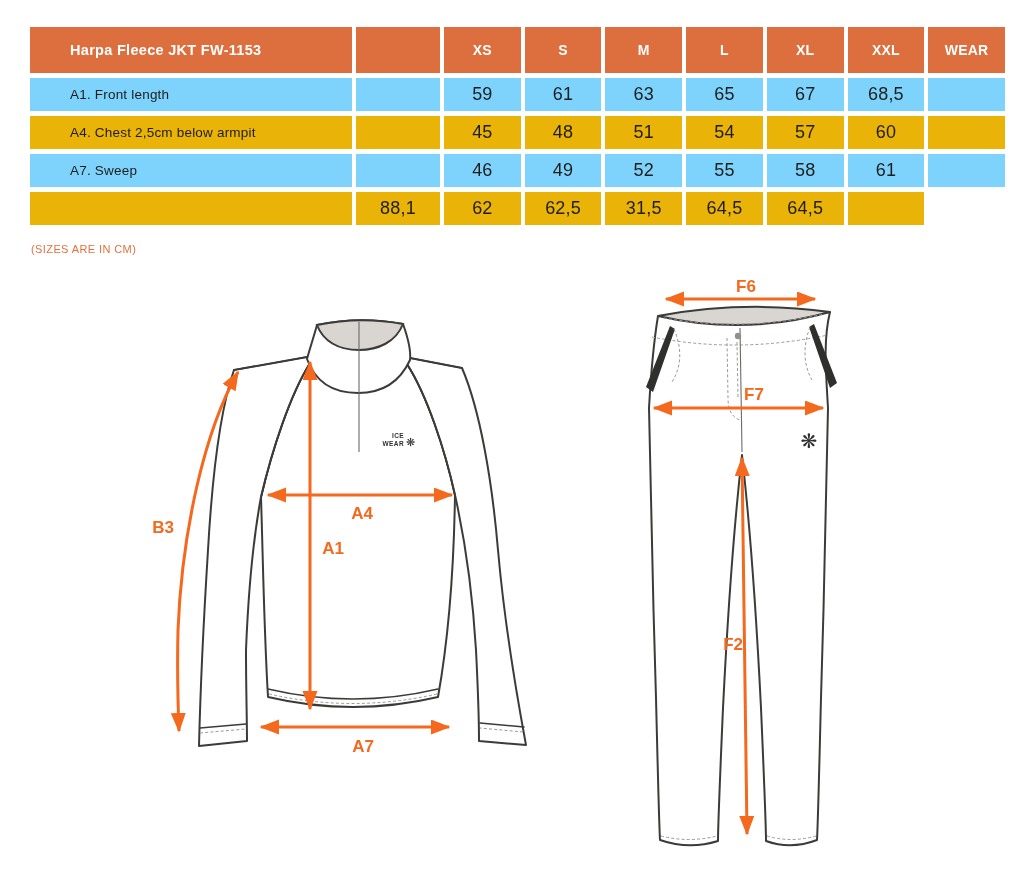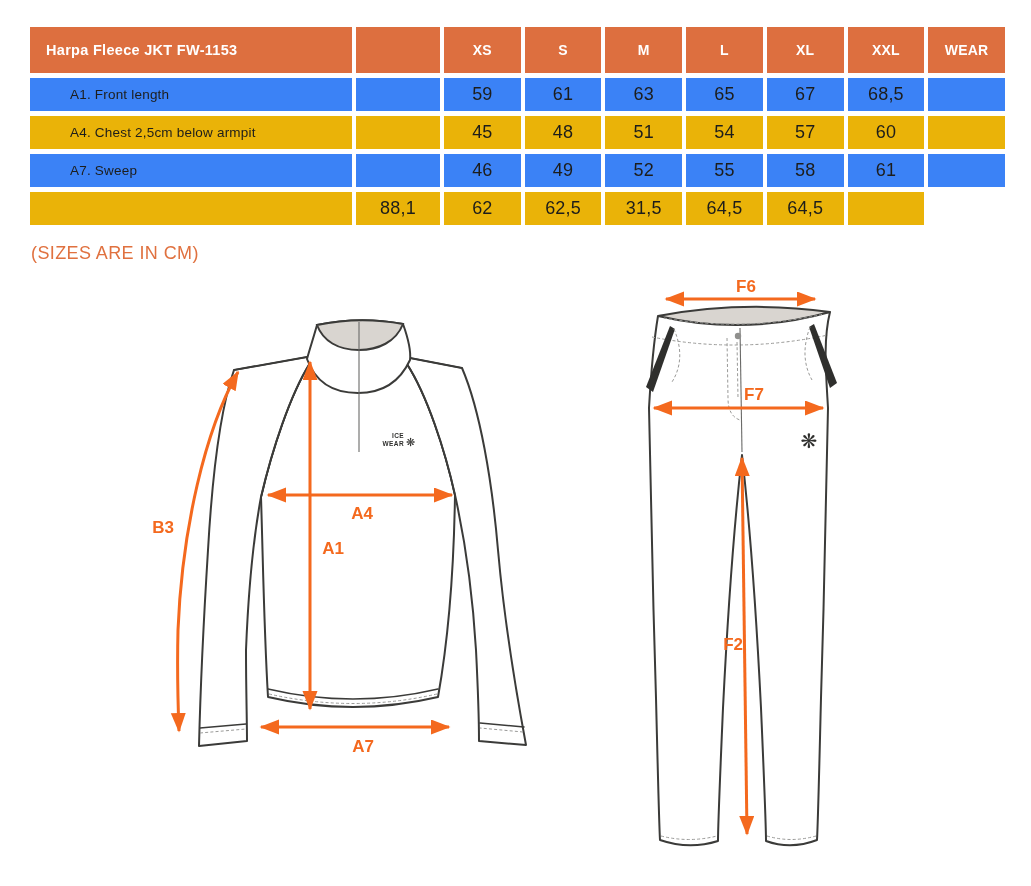--- a/index.html
+++ b/index.html
@@ -10,26 +10,26 @@
   .size-table {
     position:absolute; left:30px; top:27px; width:975px;
     display:grid;
     grid-template-columns:322px 84px repeat(7, 1fr);
     grid-template-rows:46px repeat(4, 33px);
     gap:5px 4px;
   }
   .cell { display:flex; align-items:center; justify-content:center;
           font-size:18px; color:#1D1D1B; letter-spacing:.2px; }
   .cell.th { background:#DD6F3F; color:#ffffff; font-weight:bold; font-size:14px; }
-  .cell.title { justify-content:flex-start; padding-left:16px; font-size:14.5px; letter-spacing:.3px; }
+  .cell.title { justify-content:flex-start; padding-left:40px; font-size:14.5px; letter-spacing:.3px; }
   .cell.label { justify-content:flex-start; padding-left:40px; font-size:13.5px; }
-  .cell.dark  { background:#3b82f6; }
+  .cell.dark  { background:#7dd3fc; }
   .cell.light { background:#eab308; }
 
-  .unit-note { position:absolute; left:31px; top:243px; font-size:18px; letter-spacing:.4px;
+  .unit-note { position:absolute; left:31px; top:243px; font-size:11px; letter-spacing:.4px;
                color:#E0713F; font-weight:400; }
 
   
   .jacket-svg { position:absolute; left:120px; top:300px; }
   .pants-svg  { position:absolute; left:640px; top:278px; }
 
   .outline  { fill:#ffffff; stroke:#3B3B39; stroke-width:2; stroke-linejoin:round; }
   .seam     { fill:none; stroke:#3B3B39; stroke-width:1.6; stroke-linecap:round; }
   .thinseam { fill:none; stroke:#6a6a68; stroke-width:1.1; }
   .stitch   { fill:none; stroke:#9a9a98; stroke-width:1; stroke-dasharray:3 2.2; }

